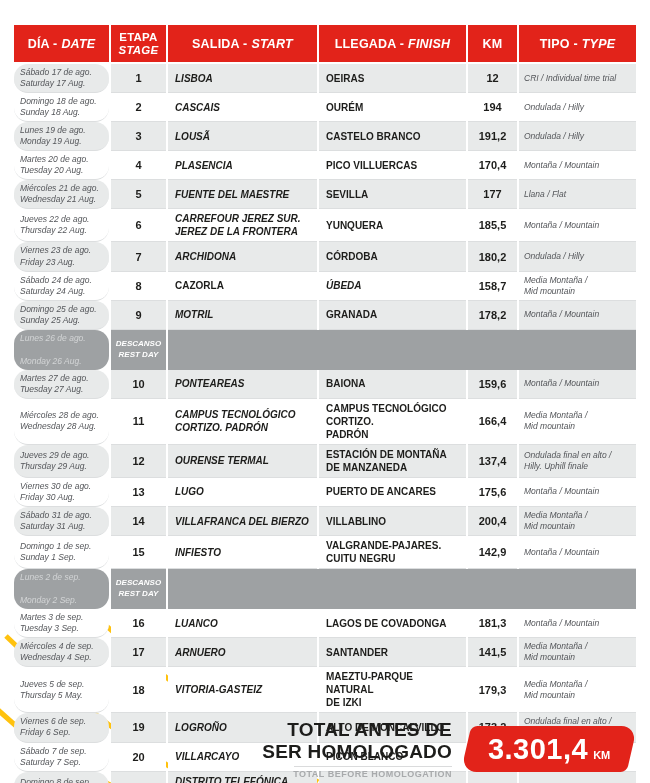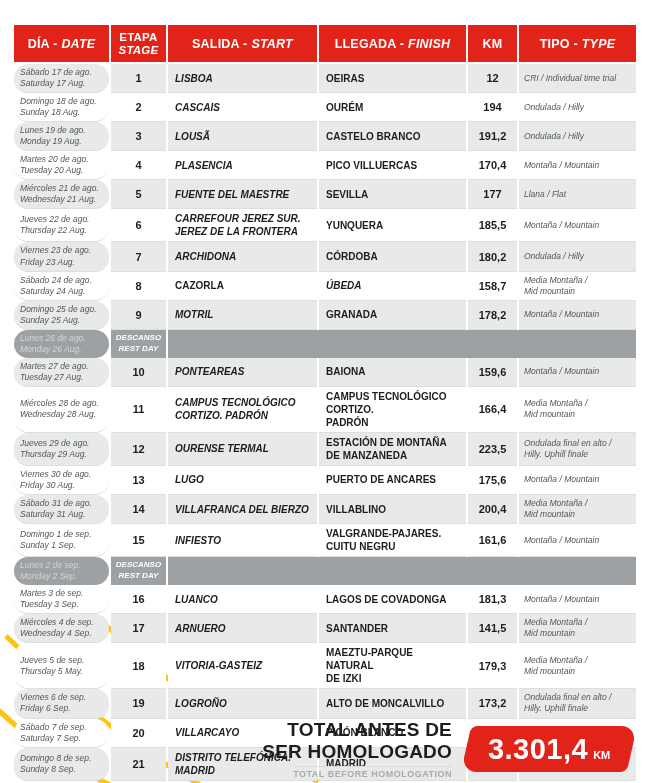--- a/index.html
+++ b/index.html
@@ -32,21 +32,21 @@
     border-bottom:1px solid #dcdedf;
   }
   .stage.shaded .cell{background:var(--stripe);}
   .c-date{font-size:8.5px;font-style:italic;color:var(--muted);line-height:1.3;padding-left:6px;border-radius:14px;}
   .c-stage{align-items:center;font-weight:bold;font-size:11px;color:var(--ink);}
   .c-start{font-weight:bold;font-style:italic;font-size:10px;color:var(--ink);line-height:1.3;padding-left:7px;text-transform:uppercase;}
   .c-finish{font-weight:bold;font-size:10px;color:var(--ink);line-height:1.3;padding-left:7px;text-transform:uppercase;}
   .c-km{align-items:center;font-weight:bold;font-size:11px;color:var(--ink);}
   .c-type{font-size:8.5px;font-style:italic;color:var(--muted);line-height:1.3;padding-left:5px;}
   .rest .cell{background:var(--rest);min-height:27px;border-bottom:none;}
-  .rest .c-date{color:#d3d5d6;}
+  .rest .c-date{color:#d3d5d6;gap:12px;}
   .rest .c-stage{color:#fff;font-style:italic;font-size:8px;line-height:1.35;text-align:center;}
   .rest-span{grid-column:3/7;background:var(--rest);border-bottom:none;}
   
   .footer{
     position:absolute;top:720px;left:0;right:12px;height:58px;
     display:flex;justify-content:flex-end;align-items:center;gap:14px;
   }
   .total-labels{text-align:right;}
   .total-line{font-weight:bold;font-size:19px;color:var(--ink);line-height:1.15;letter-spacing:.2px;}
   .total-divider{border-top:1px solid #dadbdc;margin:3px 0 2px;width:158px;margin-left:auto;}
@@ -324,21 +324,21 @@
       <span class="line">Thursday 29 Aug.</span>
     </div>
     <div class="cell c-stage">12</div>
     <div class="cell c-start">
             <span class="line">OURENSE TERMAL</span>
           </div>
     <div class="cell c-finish">
             <span class="line">ESTACIÓN DE MONTAÑA</span>
             <span class="line">DE MANZANEDA</span>
           </div>
-    <div class="cell c-km">223,5</div>
+    <div class="cell c-km">137,4</div>
     <div class="cell c-type">
             <span class="line">Ondulada final en alto /</span>
             <span class="line">Hilly. Uphill finale</span>
           </div>
   </div>
 
   <div class="trow stage">
     <div class="cell c-date">
       <span class="line">Viernes 30 de ago.</span>
       <span class="line">Friday 30 Aug.</span>
@@ -381,21 +381,21 @@
       <span class="line">Sunday 1 Sep.</span>
     </div>
     <div class="cell c-stage">15</div>
     <div class="cell c-start">
             <span class="line">INFIESTO</span>
           </div>
     <div class="cell c-finish">
             <span class="line">VALGRANDE-PAJARES.</span>
             <span class="line">CUITU NEGRU</span>
           </div>
-    <div class="cell c-km">161,6</div>
+    <div class="cell c-km">142,9</div>
     <div class="cell c-type">
             <span class="line">Montaña / Mountain</span>
           </div>
   </div>
 
   <div class="trow rest">
     <div class="cell c-date">
       <span class="line">Lunes 2 de sep.</span>
       <span class="line">Monday 2 Sep.</span>
     </div>

